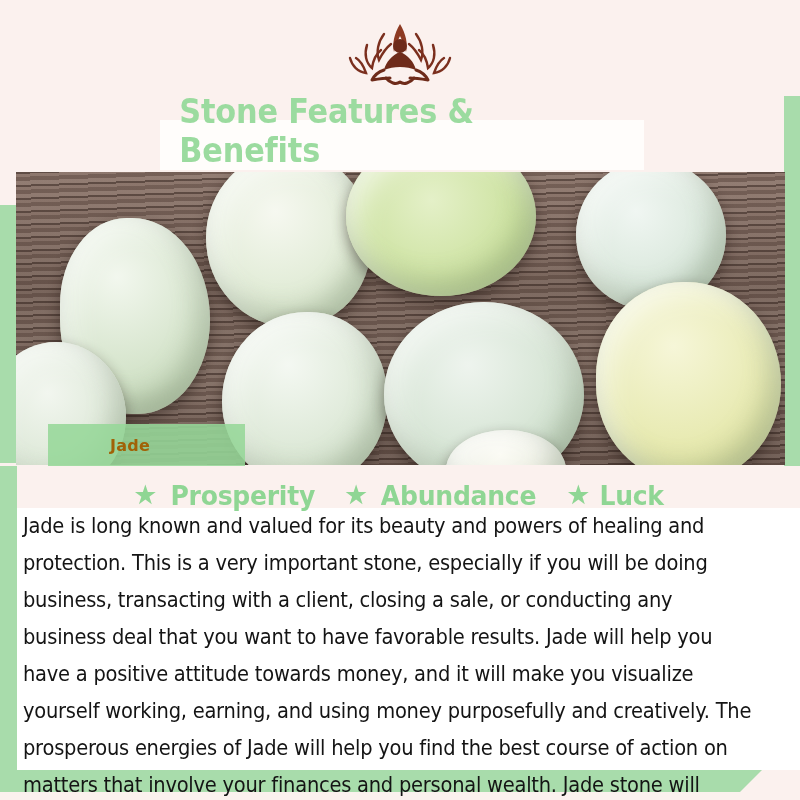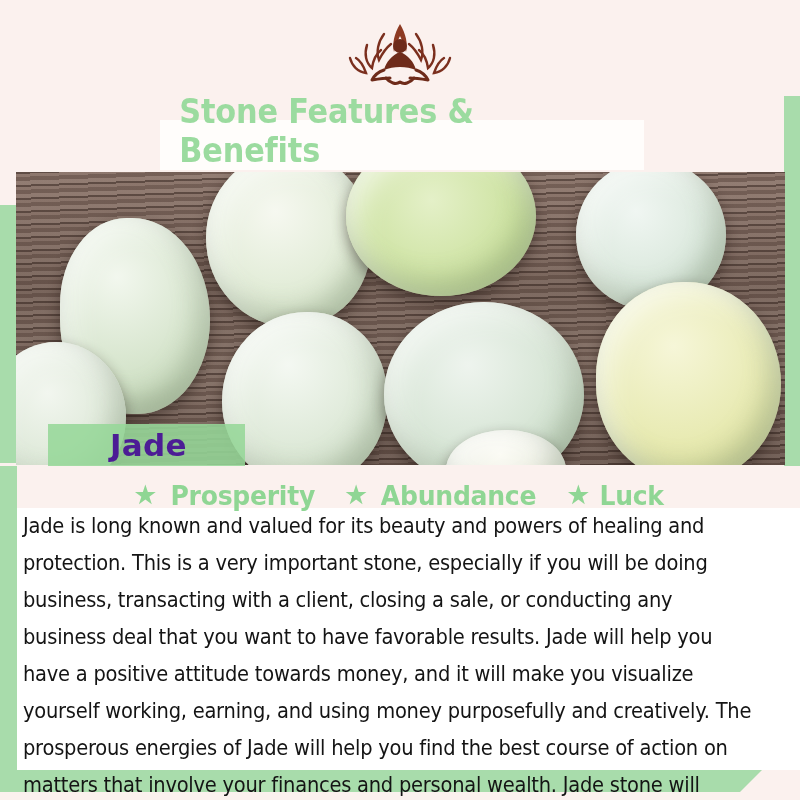--- a/index.html
+++ b/index.html
@@ -121,22 +121,22 @@
   
   #jade-bar {
     position:absolute; left:48px; top:424px; width:197px; height:42px;
     background:rgba(150,215,152,.88);
     display:flex; align-items:center; z-index:4;
   }
   #jade-label {
     margin-left:62px;
     font-family:"DejaVu Sans", sans-serif;
     font-weight:bold;
-    font-size:31px;
-    color:#4c1d95;
+    font-size:16px;
+    color:#a16207;
     letter-spacing:.3px;
   }
 
   
   #benefits-row {
     position:absolute; left:0; right:0; top:478px; height:34px;
     display:flex; align-items:center; justify-content:center;
     gap:24px; z-index:4;
   }
   .benefit { display:flex; align-items:center; gap:7px; }

